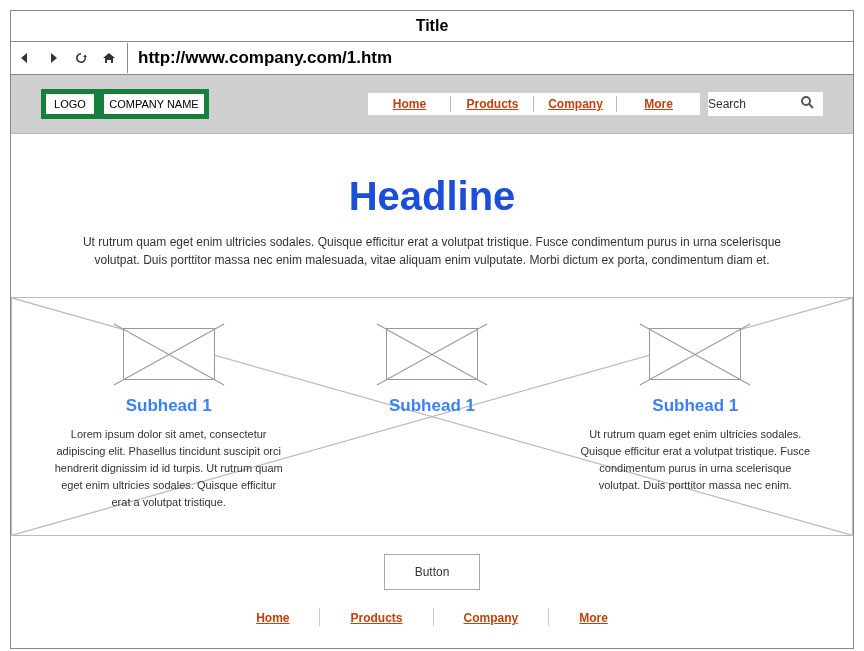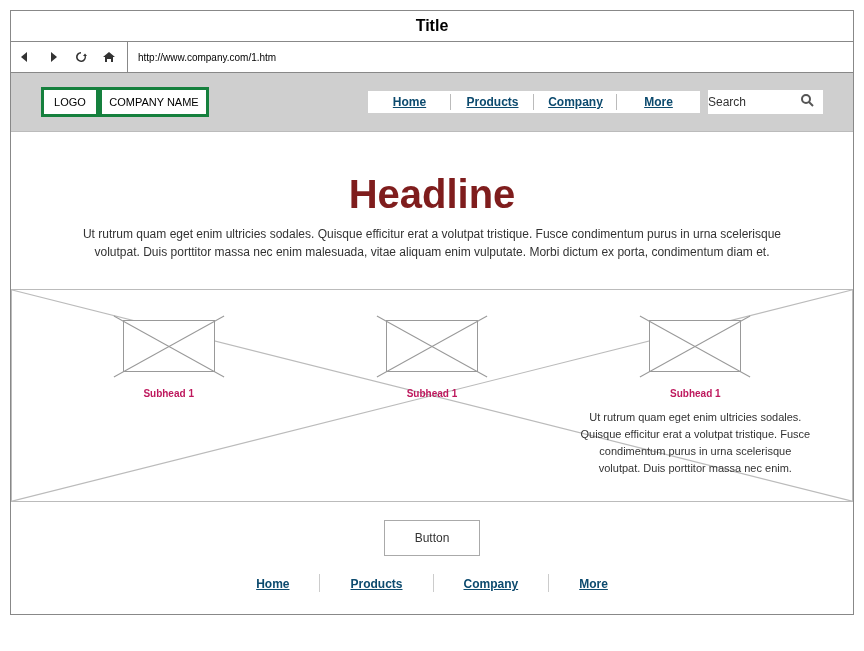--- a/index.html
+++ b/index.html
@@ -2,44 +2,44 @@
 <html><head>
 <meta charset="utf-8">
 <style>
   * { box-sizing: border-box; margin: 0; padding: 0; }
   body { font-family: Arial, Helvetica, sans-serif; background: #fff; padding: 10px; }
   .frame { border: 1px solid #888; width: 844px; margin: 0 auto; background: #fff; }
   .title-bar { text-align: center; font-size: 16px; font-weight: bold; padding: 6px 0; border-bottom: 1px solid #888; }
   .toolbar { display: flex; align-items: center; border-bottom: 1px solid #888; }
   .tool-btn { width: 28px; height: 30px; display: flex; align-items: center; justify-content: center; font-size: 14px; color: #333; cursor: pointer; }
   .tool-sep { width: 1px; height: 30px; background: #888; margin: 0 2px 0 4px; }
-  .url-input { flex: 1; border: none; padding: 6px 8px; font-size: 10px; font-weight: normal; outline: none; }
+  .url-input { flex: 1; border: none; padding: 6px 8px; font-size: 17px; font-weight: bold; outline: none; }
   .header-band { background: #cfcfcf; padding: 14px 30px; display: flex; align-items: center; border-bottom: 1px solid #bbb; }
-  .logo-box, .company-box { background: #fff; border: 3px solid #15803d; height: 30px; display: flex; align-items: center; justify-content: center; font-size: 11px; }
+  .logo-box, .company-box { background: #fff; border: 5px solid #15803d; height: 30px; display: flex; align-items: center; justify-content: center; font-size: 11px; }
   .logo-box { width: 58px; }
   .company-box { width: 110px; text-align: right; }
   .nav { margin-left: auto; display: flex; align-items: center; }
-  .nav a, .footer-nav a { color: #0c4a6e; font-size: 12px; font-weight: bold; text-decoration: underline; }
+  .nav a, .footer-nav a { color: #c2410c; font-size: 12px; font-weight: bold; text-decoration: underline; }
   .nav-tab { background: #fff; width: 83px; height: 22px; display: flex; align-items: center; justify-content: center; position: relative; }
   .nav-tab:not(:first-child)::before { content: ""; position: absolute; left: -1px; top: 3px; bottom: 3px; width: 1px; background: #bbb; }
   .search-wrap { background: #fff; width: 115px; height: 24px; display: flex; align-items: center; justify-content: flex-start; margin-left: 8px; position: relative; }
   .search-text { font-size: 12px; color: #333; }
   .search-icon { position: absolute; right: 8px; top: 3px; color: #555; }
   .hero { text-align: center; padding: 40px 60px 28px; }
-  .hero h1 { font-size: 40px; font-weight: bold; color: #7f1d1d; margin-bottom: 8px; }
+  .hero h1 { font-size: 40px; font-weight: bold; color: #1d4ed8; margin-bottom: 14px; }
   .hero p { font-size: 12px; color: #333; line-height: 1.5; }
   .feature-band { position: relative; border: 1px solid #bbb; margin: 0 0 0 0; padding: 30px 40px 24px; }
   .feature-band svg.bg-x { position: absolute; inset: 0; width: 100%; height: 100%; pointer-events: none; }
   .columns { display: flex; justify-content: space-between; gap: 30px; position: relative; z-index: 1; }
   .col { flex: 1; text-align: center; }
   .img-ph { width: 92px; height: 52px; margin: 0 auto 16px; border: 1px solid #999; position: relative; background: #fff; }
   .img-ph::before, .img-ph::after { content: ""; position: absolute; background: #999; width: 140%; height: 1px; top: 50%; left: -20%; }
   .img-ph::before { transform: rotate(29deg); }
   .img-ph::after { transform: rotate(-29deg); }
-  .col h3 { font-size: 10px; font-weight: bold; margin-bottom: 10px; color: #be185d; }
+  .col h3 { font-size: 17px; font-weight: bold; margin-bottom: 10px; color: #3b82f6; }
   .col p { font-size: 11px; color: #333; line-height: 1.55; }
   .cta-wrap { text-align: center; padding: 18px 0 8px; }
   .btn { display: inline-block; min-width: 96px; padding: 10px 20px; border: 1px solid #aaa; border-radius: 0; font-size: 12px; color: #333; background: #fff; cursor: pointer; }
   .footer-nav { display: flex; justify-content: center; gap: 14px; padding: 10px 0 22px; }
   .footer-nav .sep { width: 1px; background: #ccc; }
   .footer-nav span.link-wrap { padding: 0 16px; }
 </style>
 </head>
 <body>
 
@@ -107,20 +107,21 @@
 
   <div class="feature-band">
     <svg class="bg-x" viewBox="0 0 100 100" preserveAspectRatio="none">
       <line x1="0" y1="0" x2="100" y2="100" stroke="#bbb" stroke-width="0.4"></line>
       <line x1="100" y1="0" x2="0" y2="100" stroke="#bbb" stroke-width="0.4"></line>
     </svg>
     <div class="columns">
       <div class="col">
         <div class="img-ph"></div>
         <h3>Subhead 1</h3>
+        <p>Lorem ipsum dolor sit amet, consectetur adipiscing elit. Phasellus tincidunt suscipit orci hendrerit dignissim id id turpis. Ut rutrum quam eget enim ultricies sodales. Quisque efficitur erat a volutpat tristique.</p>
       </div>
       <div class="col">
         <div class="img-ph"></div>
         <h3>Subhead 1</h3>
       </div>
       <div class="col">
         <div class="img-ph"></div>
         <h3>Subhead 1</h3>
         <p>Ut rutrum quam eget enim ultricies sodales. Quisque efficitur erat a volutpat tristique. Fusce condimentum purus in urna scelerisque volutpat. Duis porttitor massa nec enim.</p>
       </div>

